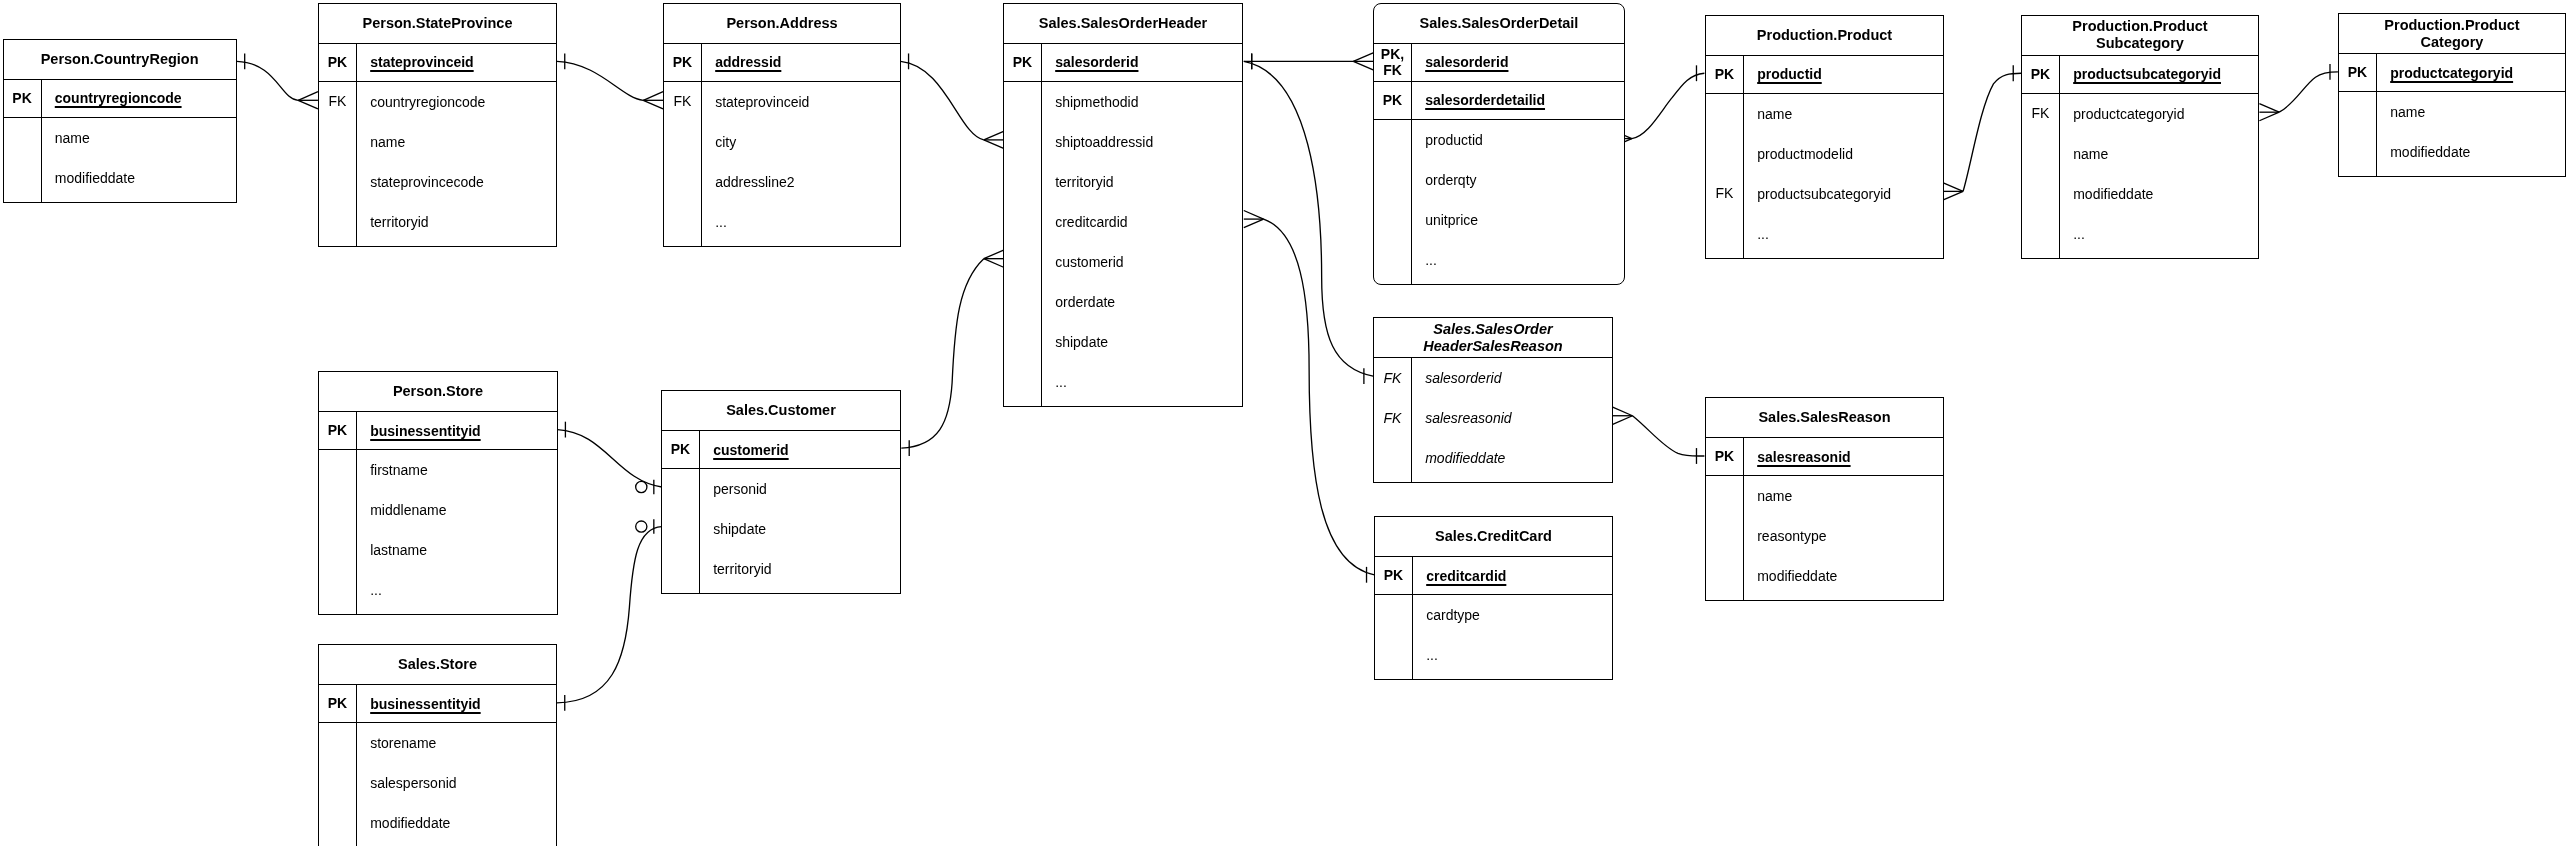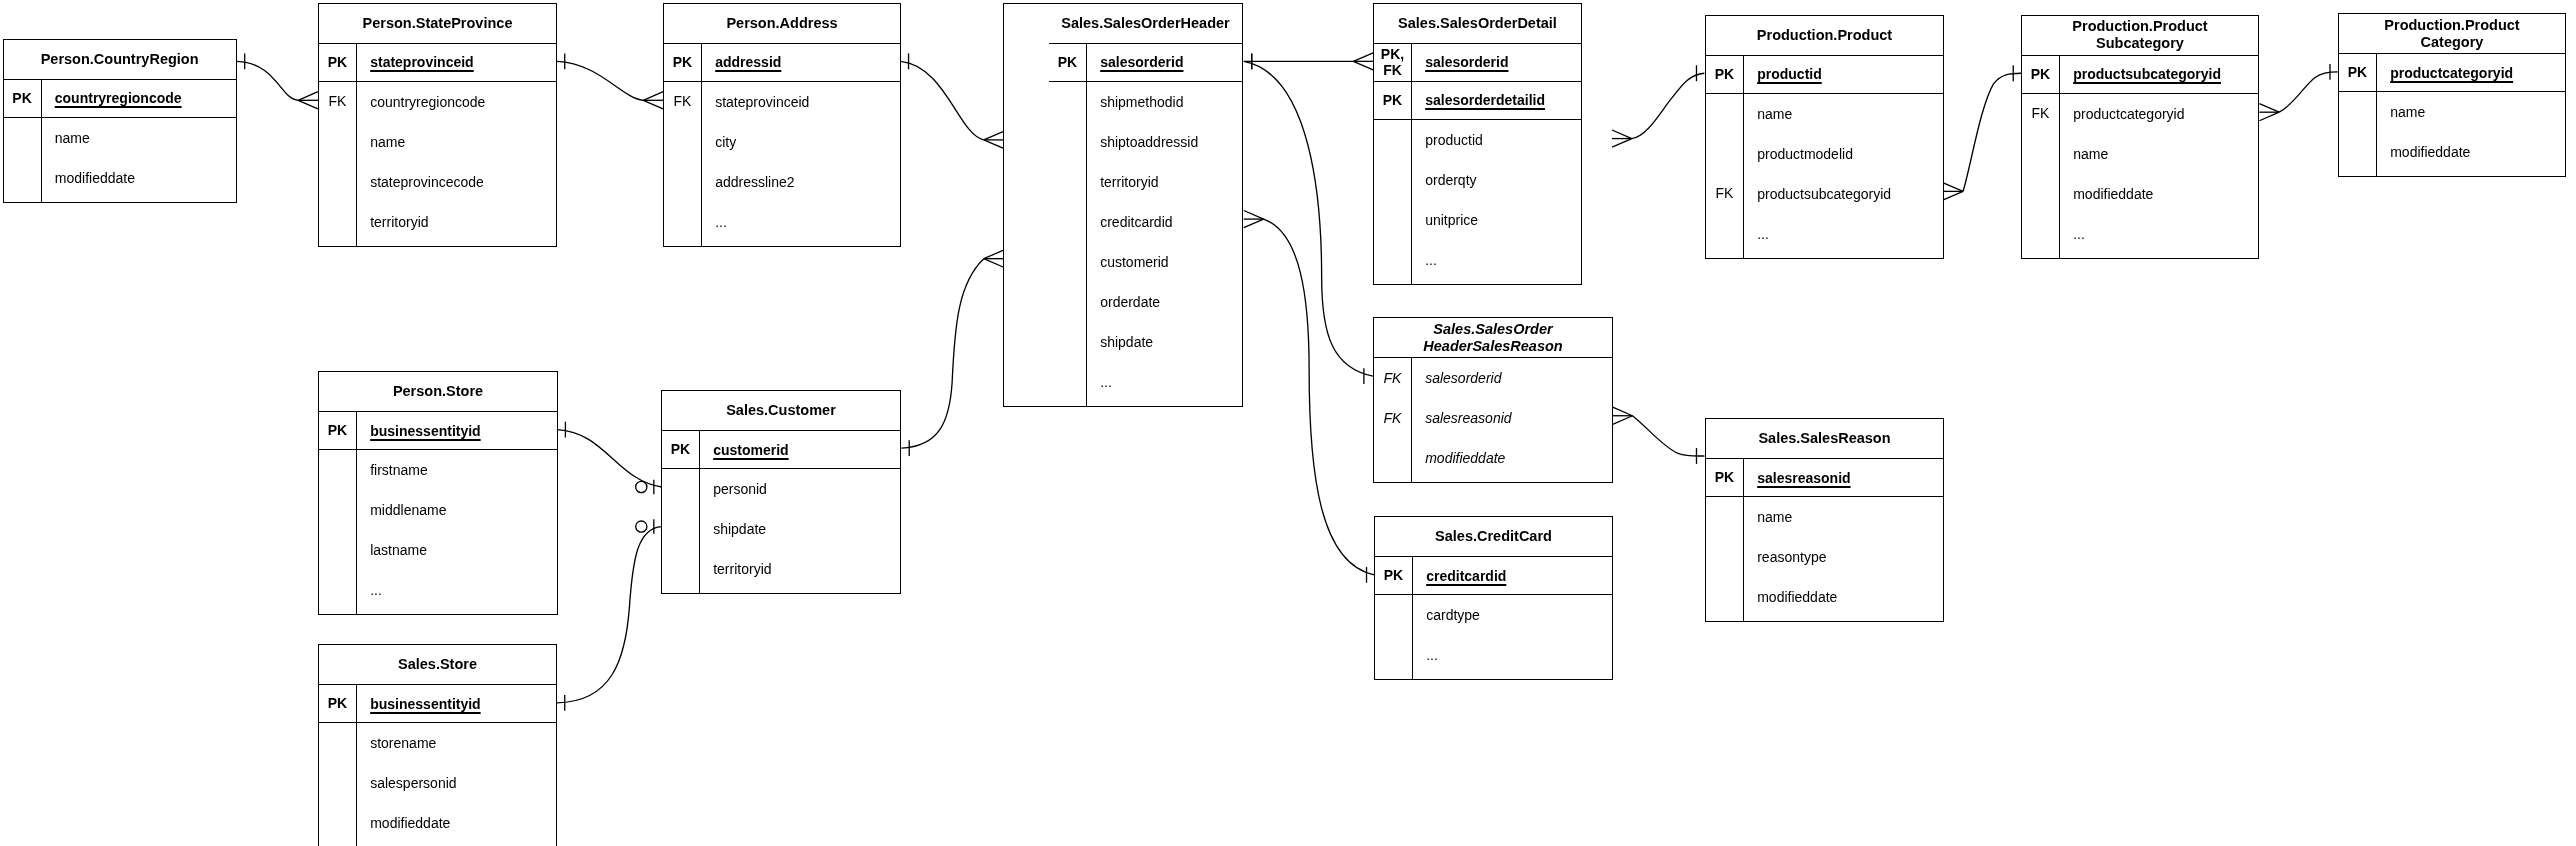--- a/index.html
+++ b/index.html
@@ -268,21 +268,21 @@
         <div class="er-key"></div>
         <div class="er-field">
           <span>...</span>
         </div>
       </div>
       <div class="er-row spacer">
         <div class="er-key"></div>
         <div class="er-field"></div>
       </div>
     </div>
-    <div class="er-table" style="left: 1003px; top: 2.6px; width: 240px; padding-left: 45px;">
+    <div class="er-table" style="left: 1003px; top: 2.6px; width: 240px;">
       <div class="er-title">
         <span>Sales.SalesOrderHeader</span>
       </div>
       <div class="er-row key">
         <div class="er-key bold">
           <span>PK</span>
         </div>
         <div class="er-field pk">
           <span>salesorderid</span>
         </div>
@@ -333,21 +333,21 @@
         <div class="er-key"></div>
         <div class="er-field">
           <span>...</span>
         </div>
       </div>
       <div class="er-row spacer">
         <div class="er-key"></div>
         <div class="er-field"></div>
       </div>
     </div>
-    <div class="er-table" style="left: 1373px; top: 2.6px; width: 209px;">
+    <div class="er-table" style="left: 1373px; top: 2.6px; width: 252px; border-radius: 8px;">
       <div class="er-title">
         <span>Sales.SalesOrderDetail</span>
       </div>
       <div class="er-row key">
         <div class="er-key bold">
           <span>PK,
 FK</span>
         </div>
         <div class="er-field pk">
           <span>salesorderid</span>
@@ -643,21 +643,21 @@
         <div class="er-key"></div>
         <div class="er-field">
           <span>modifieddate</span>
         </div>
       </div>
       <div class="er-row spacer">
         <div class="er-key"></div>
         <div class="er-field"></div>
       </div>
     </div>
-    <div class="er-table" style="left: 1705px; top: 418px; width: 239px;">
+    <div class="er-table" style="left: 1705px; top: 397px; width: 239px;">
       <div class="er-title">
         <span>Sales.SalesReason</span>
       </div>
       <div class="er-row key">
         <div class="er-key bold">
           <span>PK</span>
         </div>
         <div class="er-field pk">
           <span>salesreasonid</span>
         </div>

